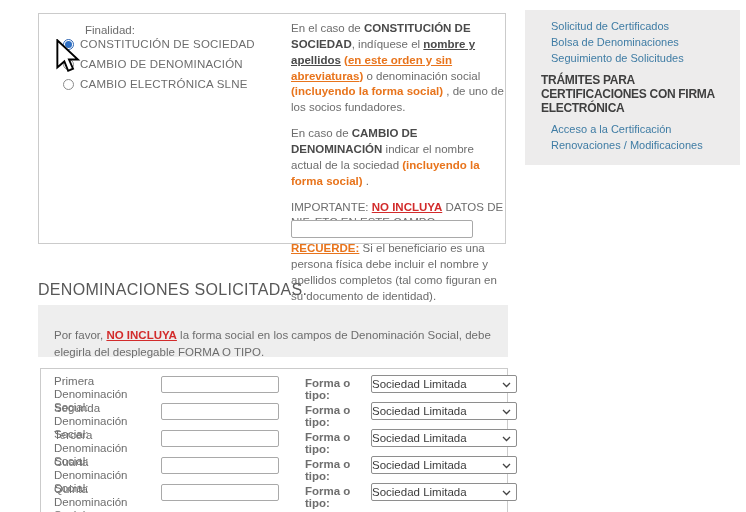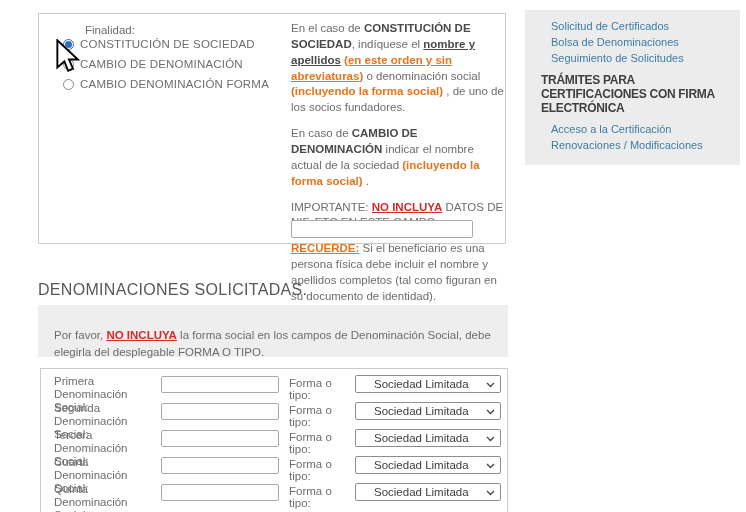--- a/index.html
+++ b/index.html
@@ -48,24 +48,24 @@
                  letter-spacing:.3px;}
   .notice{position:absolute;left:38px;top:305px;width:470px;height:52px;background:#eeeeee;
           box-sizing:border-box;padding:22px 16px;line-height:1.5;color:#6d6d6d;}
 
   .form-box{position:absolute;left:40px;top:368px;width:468px;height:148px;
             border:1px solid #cbcbcb;box-sizing:border-box;background:#fff;padding-top:6px;}
   .den-row{display:flex;align-items:flex-start;padding-left:13px;margin-bottom:1px;height:26px;}
   .den-label{width:107px;line-height:1.15;color:#6e6e6e;flex:none;}
   .den-input{width:110px;height:13px;border:1px solid #a9a9a9;border-radius:2px;
              margin-top:1px;flex:none;font-size:11.5px;padding:1px 3px;}
-  .type-label{margin-left:10px;width:64px;padding-top:2px;flex:none;color:#6e6e6e;}
+  .type-label{margin-left:26px;width:64px;padding-top:2px;flex:none;color:#6e6e6e;font-weight:bold;}
   .select{margin-left:2px;width:146px;height:18px;border:1px solid #8e8e8e;border-radius:2px;
           background:#fff;display:flex;align-items:center;justify-content:space-between;
-          padding:0 5px 0 18px;box-sizing:border-box;flex:none;cursor:default;}
+          padding:0 5px 0 0;box-sizing:border-box;flex:none;cursor:default;}
   .select-value{color:#3c3c3c;font-size:11.5px;white-space:nowrap;}
   .chev{flex:none;display:inline-block;margin-left:4px;}
 </style>
 </head>
 <body>
 
 <div class="page">
 
   <div class="top-box">
     <div class="finalidad-legend">Finalidad:</div>
@@ -74,21 +74,21 @@
       <div class="radio-option">
         <span class="radio checked"></span>
         <span class="radio-label">CONSTITUCIÓN DE SOCIEDAD</span>
       </div>
       <div class="radio-option">
         <span class="radio"></span>
         <span class="radio-label">CAMBIO DE DENOMINACIÓN</span>
       </div>
       <div class="radio-option">
         <span class="radio"></span>
-        <span class="radio-label">CAMBIO DENOMINACIÓN FORMA</span>
+        <span class="radio-label">CAMBIO ELECTRÓNICA SLNE</span>
       </div>
     </div>
 
     <div class="info-col">
       <p><span>En el caso de </span><span class="b">CONSTITUCIÓN DE SOCIEDAD</span><span>, indíquese el </span><span class="bu">nombre y apellidos</span><span> </span><span class="orgu">(en este orden y sin abreviaturas</span><span class="org">)</span><span> o denominación social </span><span class="org">(incluyendo la forma social)</span><span> , de uno de los socios fundadores.</span></p>
       <p><span>En caso de </span><span class="b">CAMBIO DE DENOMINACIÓN</span><span> indicar el nombre actual de la sociedad </span><span class="org">(incluyendo la forma social)</span><span> .</span></p>
       <p><span>IMPORTANTE: </span><span class="redu">NO INCLUYA</span><span> DATOS DE NIF, ETC EN ESTE CAMPO.</span></p>
       <p><span class="orgu">RECUERDE:</span><span> Si el beneficiario es una persona física debe incluir el nombre y apellidos completos (tal como figuran en su documento de identidad).</span></p>
     </div>
 

